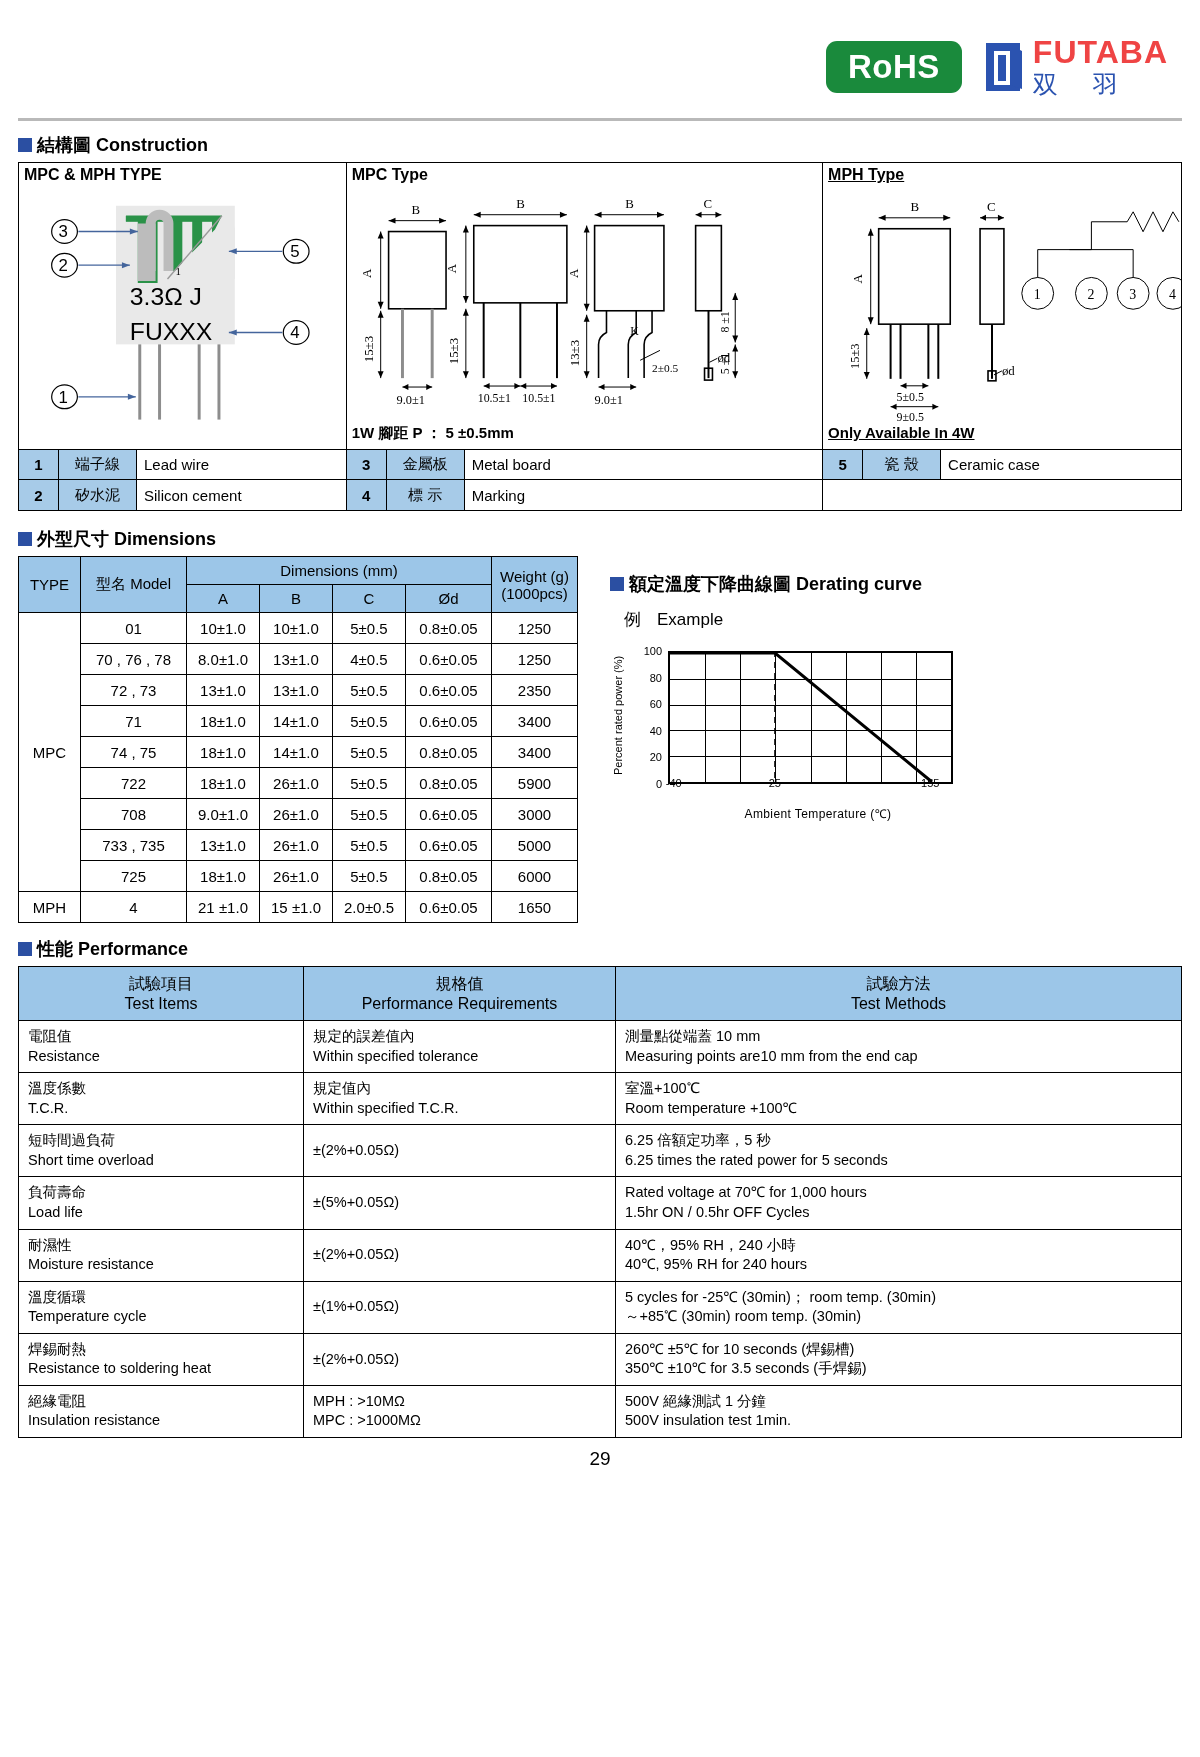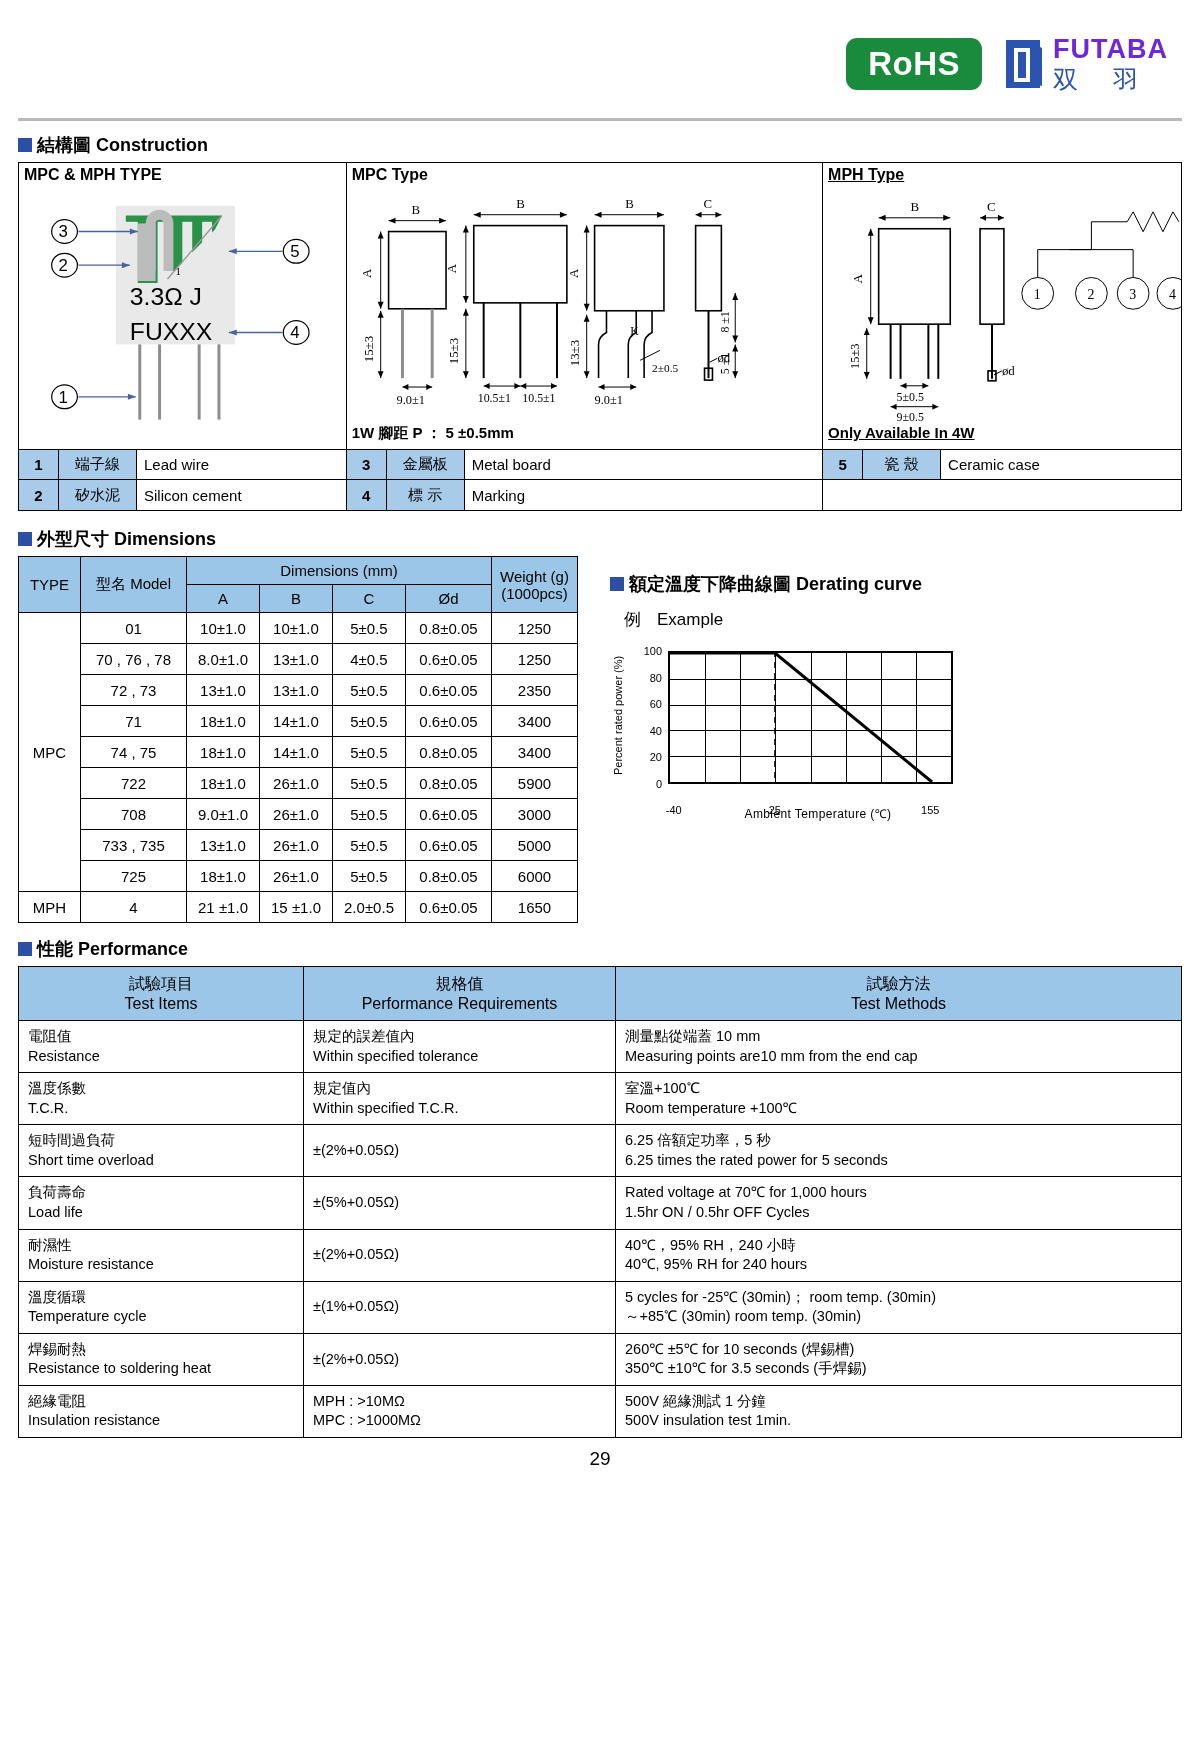--- a/index.html
+++ b/index.html
@@ -18,21 +18,21 @@
   .header { height:118px; position:relative; }
   .logos { position:absolute; right:14px; top:36px; display:flex; align-items:center; gap:22px; }
   .rohs {
     background:#1a8a3c; color:#fff; font-weight:bold; font-size:33px;
     padding:7px 22px; border-radius:11px; letter-spacing:.5px;
     font-family:"Liberation Sans", sans-serif;
   }
   .futaba { display:flex; align-items:center; gap:7px; }
   .futaba-mark { width:42px; height:52px; position:relative; }
   .futaba-text { display:flex; flex-direction:column; line-height:1; }
-  .futaba-en { color:#6d28d9; font-size:27px; font-weight:bold; letter-spacing:1px; }
+  .futaba-en { color:#ef4444; font-size:32px; font-weight:bold; letter-spacing:1px; }
   .futaba-cn { color:#2b53b0; font-size:25px; letter-spacing:14px; margin-top:4px; }
   .hrule { border-top:3px solid #b9b9b9; margin:0 0 12px 0; }
 
   
   .sect-title { display:flex; align-items:center; gap:5px; margin:4px 0 5px 0; }
   .blue-sq { width:14px; height:14px; background:#2b4fa2; display:inline-block; }
   .sect-cn { font-size:18px; font-weight:bold; }
   .sect-en { font-size:18px; font-weight:bold; }
 
   
@@ -82,21 +82,21 @@
   .chart-area { margin-top:14px; position:relative; width:370px; height:190px; }
   .plot { position:absolute; left:58px; top:6px; width:285px; height:133px; border:2px solid #000; }
   .gl-v { position:absolute; top:0; bottom:0; width:0; border-left:1.1px solid #000; }
   .gl-h { position:absolute; left:0; right:0; height:0; border-top:1.1px solid #000; }
   .ylab { position:absolute; left:2px; top:4px; width:16px; height:132px;
           writing-mode:vertical-rl; transform:rotate(180deg);
           font-size:11px; text-align:center; }
   .ytick { position:absolute; right:0; font-size:11px; transform:translateY(-50%); width:26px; text-align:right;}
   .yticks { position:absolute; left:22px; top:6px; width:30px; height:133px; }
   .xtick { position:absolute; font-size:11px; top:2px; transform:translateX(-50%); }
-  .xticks { position:absolute; left:58px; top:157px; width:285px; height:16px; }
+  .xticks { position:absolute; left:58px; top:130px; width:285px; height:16px; }
   .xlab { position:absolute; left:58px; top:160px; width:300px; font-size:12px; text-align:center; letter-spacing:.4px;}
   svg.curve { position:absolute; left:58px; top:6px; }
 
   
   table.perf { border-collapse:collapse; width:100%; font-size:14.5px; margin-top:2px; }
   table.perf th, table.perf td { border:1px solid #000; vertical-align:middle; }
   table.perf thead th { background:#9cc6e8; font-weight:normal; padding:7px 12px; font-size:16px; }
   table.perf td { padding:6px 9px; line-height:1.35; }
   .p-c1 { width:285px; }
   .p-c2 { width:312px; }

